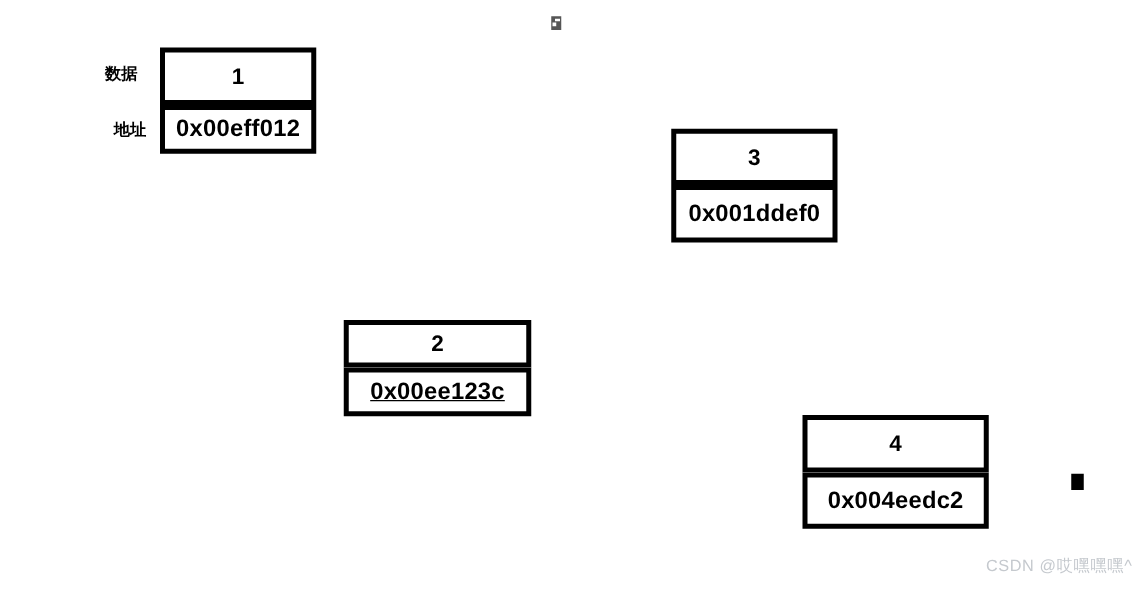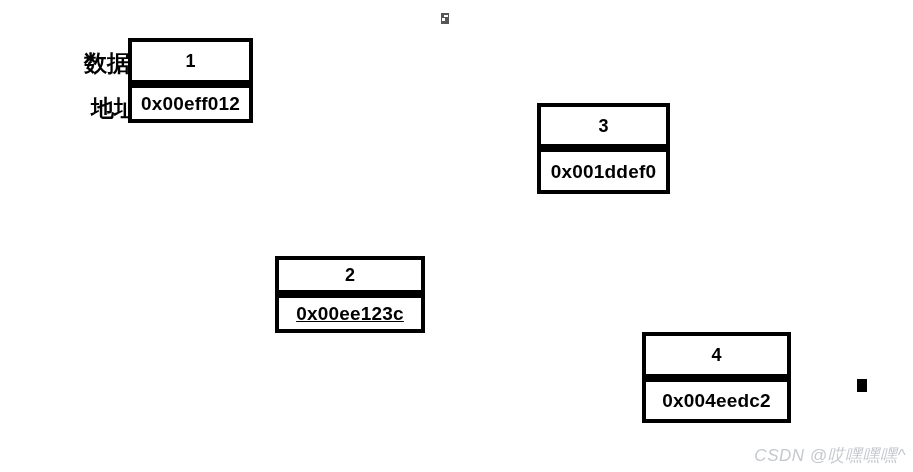--- a/index.html
+++ b/index.html
@@ -40,21 +40,21 @@
   .node-3 .data-cell { height: 45px; }
   .node-3 .addr-cell { height: 46px; }
 
   .node-4 { left: 642px; top: 332px; width: 149px; }
   .node-4 .data-cell { height: 46px; }
   .node-4 .addr-cell { height: 45px; }
 
   
   .field-label {
     position: absolute;
-    font-size: 23px; font-weight: 700; color: #000000;
+    font-size: 13px; font-weight: 700; color: #000000;
     line-height: 1;
     white-space: nowrap;
   }
   .label-data { left: 84px; top: 52px; }
   .label-addr { left: 91px; top: 97px; }
 
   
   .stray-glyph {
     position: absolute; left: 441px; top: 13px;
     width: 8px; height: 11px;
@@ -75,25 +75,24 @@
   .black-marker {
     position: absolute; left: 857px; top: 379px;
     width: 10px; height: 13px;
     background: #000000;
   }
 
   
   .watermark {
     position: absolute;
     right: 7px; top: 444px;
-    font-size: 17px;
+    font-size: 13px;
     color: #c5c9ce;
     letter-spacing: 0.5px;
     white-space: nowrap;
-    font-style: italic;
   }
 </style>
 </head>
 <body>
 
 <div class="canvas">
 
   <div class="stray-glyph"></div>
 
   <div class="field-label label-data">数据</div>

